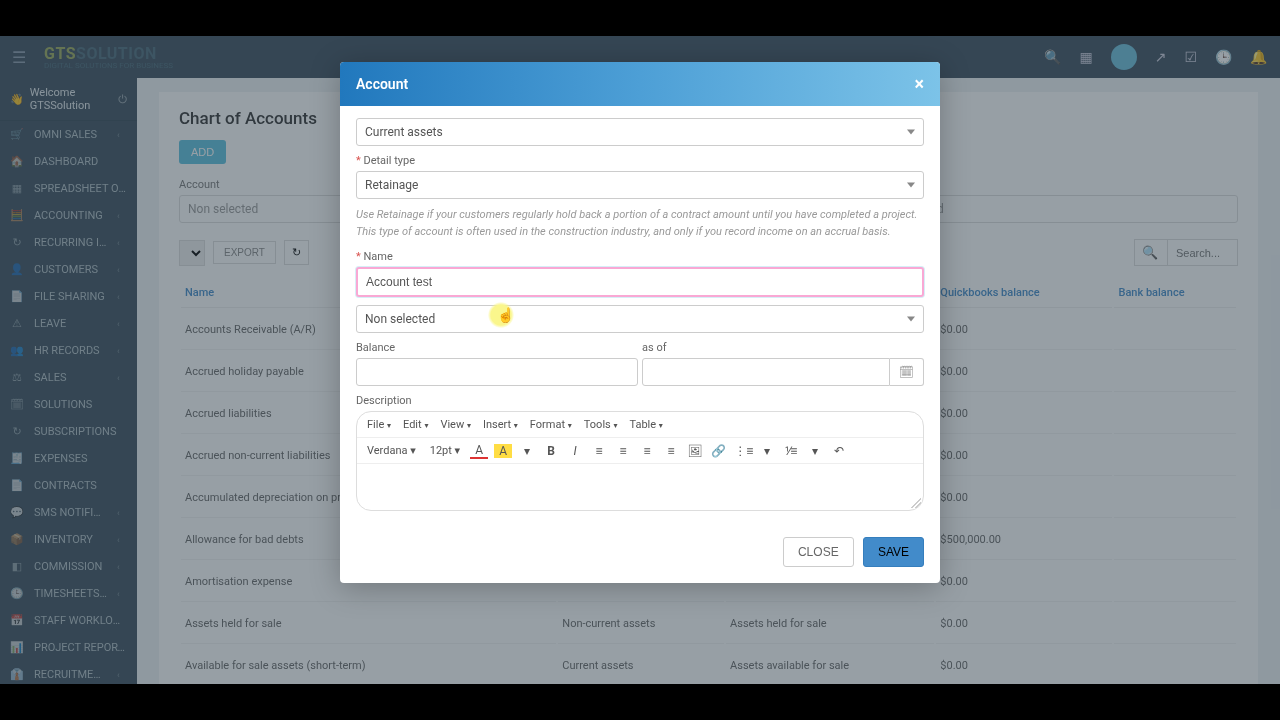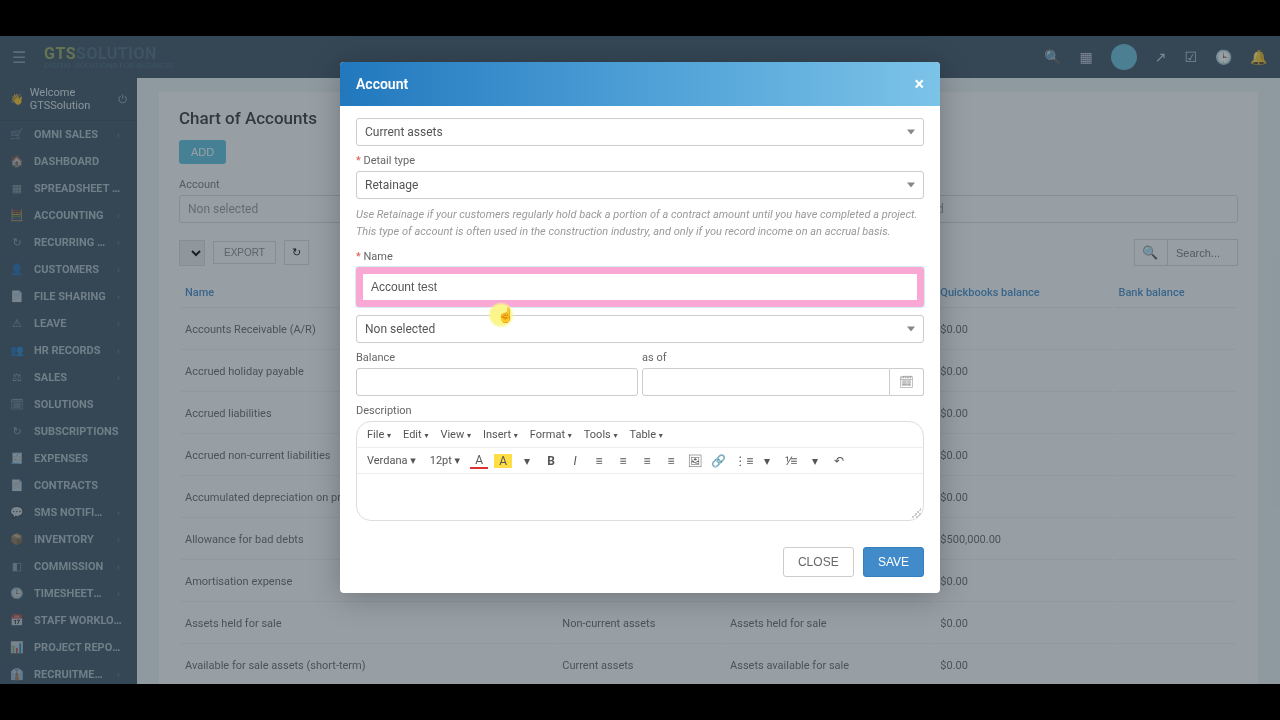--- a/index.html
+++ b/index.html
@@ -16,21 +16,21 @@
 .logo-sub{font-size:8px;color:#4a6a7a;margin-top:-2px;margin-left:8px;}
 .topbar-spacer{flex:1;}
 .topbar-icons{display:flex;align-items:center;gap:18px;color:#ccd;}
 .topbar-icons span{font-size:14px;}
 .avatar{width:26px;height:26px;border-radius:50%;background:#6abedb;}
 .sidebar{position:absolute;top:42px;left:0;width:137px;bottom:0;background:#3a4d5c;color:#b0bec5;font-size:11px;overflow:hidden;}
 .welcome{padding:8px 10px;border-bottom:1px solid #334654;color:#e0e6ea;font-size:11px;display:flex;align-items:center;gap:6px;}
 .nav-item{display:flex;align-items:center;padding:7px 10px;gap:10px;cursor:pointer;white-space:nowrap;overflow:hidden;}
 .nav-item .ic{width:14px;text-align:center;font-size:11px;opacity:.7;}
 .nav-item .chev{width:10px;font-size:9px;opacity:.5;}
-.nav-item .lbl{flex:1;overflow:hidden;text-overflow:ellipsis;font-weight:bold;}
+.nav-item .lbl{flex:1;overflow:hidden;text-overflow:ellipsis;}
 .main{position:absolute;top:42px;left:137px;right:0;bottom:0;background:#eef2f5;padding:0;}
 .page{background:#fff;margin:14px 22px;padding:16px 20px 0;min-height:calc(100% - 14px);}
 .page h3{font-size:17px;font-weight:500;color:#333;margin-bottom:12px;}
 .add-btn{background:#5bc0de;color:#fff;border:none;padding:6px 12px;font-size:11px;border-radius:3px;margin-bottom:14px;}
 .filters{display:flex;gap:16px;margin-bottom:16px;}
 .filt{flex:1;display:flex;flex-direction:column;}
 .filt label{font-size:11px;color:#777;margin-bottom:4px;}
 .filt .sel{border:1px solid #ddd;padding:6px 8px;color:#999;font-size:12px;}
 .tbar{display:flex;align-items:center;gap:8px;margin-bottom:10px;}
 .tbar .pgsel{border:1px solid #ddd;padding:5px;font-size:11px;width:26px;}
@@ -48,40 +48,40 @@
 .modal-head{background:linear-gradient(90deg,#2178bd,#4d9fd6,#7cc3e8);color:#fff;padding:13px 16px;font-size:14px;font-weight:600;border-radius:4px 4px 0 0;display:flex;align-items:center;}
 .modal-close{color:#fff;font-size:18px;line-height:1;}
 .modal-body{padding:12px 16px 8px;}
 .fld{margin-bottom:8px;}
 .fld label{font-size:11px;color:#666;display:block;margin-bottom:4px;}
 .fld .req::before{content:"* ";color:#d9534f;}
 .sel,.inp{width:100%;border:1px solid #ccc;border-radius:3px;padding:6px 8px;font-size:12px;color:#555;background:#fff;}
 .sel{appearance:none;position:relative;}
 .sel-wrap{position:relative;}
 .sel-wrap::after{content:"";position:absolute;right:9px;top:50%;transform:translateY(-50%);border-left:4px solid transparent;border-right:4px solid transparent;border-top:5px solid #888;}
-.name-inp{border:7px solid #f9a8d4;box-shadow:0 0 0 1px rgba(91,192,222,.25);}
+.name-inp{border:2px solid #f9a8d4;box-shadow:0 0 0 1px rgba(91,192,222,.25);}
 .helper{font-size:11px;font-style:italic;color:#999;margin:6px 0 10px;line-height:1.5;}
 .two-col{display:flex;gap:4px;}
 .two-col .fld{flex:1;}
 .asof-wrap{display:flex;}
 .asof-wrap .inp{flex:1;border-radius:3px 0 0 3px;}
 .asof-wrap .cal-ic{border:1px solid #ccc;border-left:none;padding:6px 9px;color:#888;border-radius:0 3px 3px 0;font-size:12px;}
 .editor{border:1px solid #ddd;border-radius:15px;}
 .ed-menubar{border-bottom:1px solid #eee;padding:4px 6px;display:flex;gap:4px;}
 .ed-menubar span{font-size:11px;color:#555;padding:2px 4px;}
 .ed-toolbar{border-bottom:1px solid #eee;padding:4px 6px;display:flex;align-items:center;gap:6px;}
 .ed-toolbar .ff,.ed-toolbar .fz{border:none;font-size:11px;color:#555;padding:2px 4px;}
 .ed-toolbar .tb-ic{width:18px;text-align:center;font-size:12px;color:#555;}
 .ed-content{height:46px;position:relative;}
 .ed-content .resize-grip{position:absolute;right:2px;bottom:2px;width:10px;height:10px;
   background:linear-gradient(135deg,transparent 0 50%,#ccc 50% 60%,transparent 60% 70%,#ccc 70% 80%,transparent 80%);}
 .modal-foot{padding:10px 16px 16px;text-align:right;}
 .btn{border:1px solid #ccc;padding:7px 14px;border-radius:3px;font-size:12px;margin-left:6px;}
 .btn-close{background:#fff;color:#666;}
-.btn-save{background:#428bca;color:#ffffff;border-color:#357ebd;}
+.btn-save{background:#428bca;color:#000000;border-color:#357ebd;}
 .cursor-highlight{position:absolute;width:26px;height:26px;background:radial-gradient(circle,#faf68c 0%,#faf68c 55%,rgba(250,246,140,0) 72%);border-radius:50%;z-index:25;pointer-events:none;}
 .cursor-ptr{position:absolute;z-index:26;font-size:14px;pointer-events:none;}
 </style>
 </head>
 <body>
 
 <div class="letterbox-top"></div>
 <div class="letterbox-bottom"></div>
 
 <div class="app">

